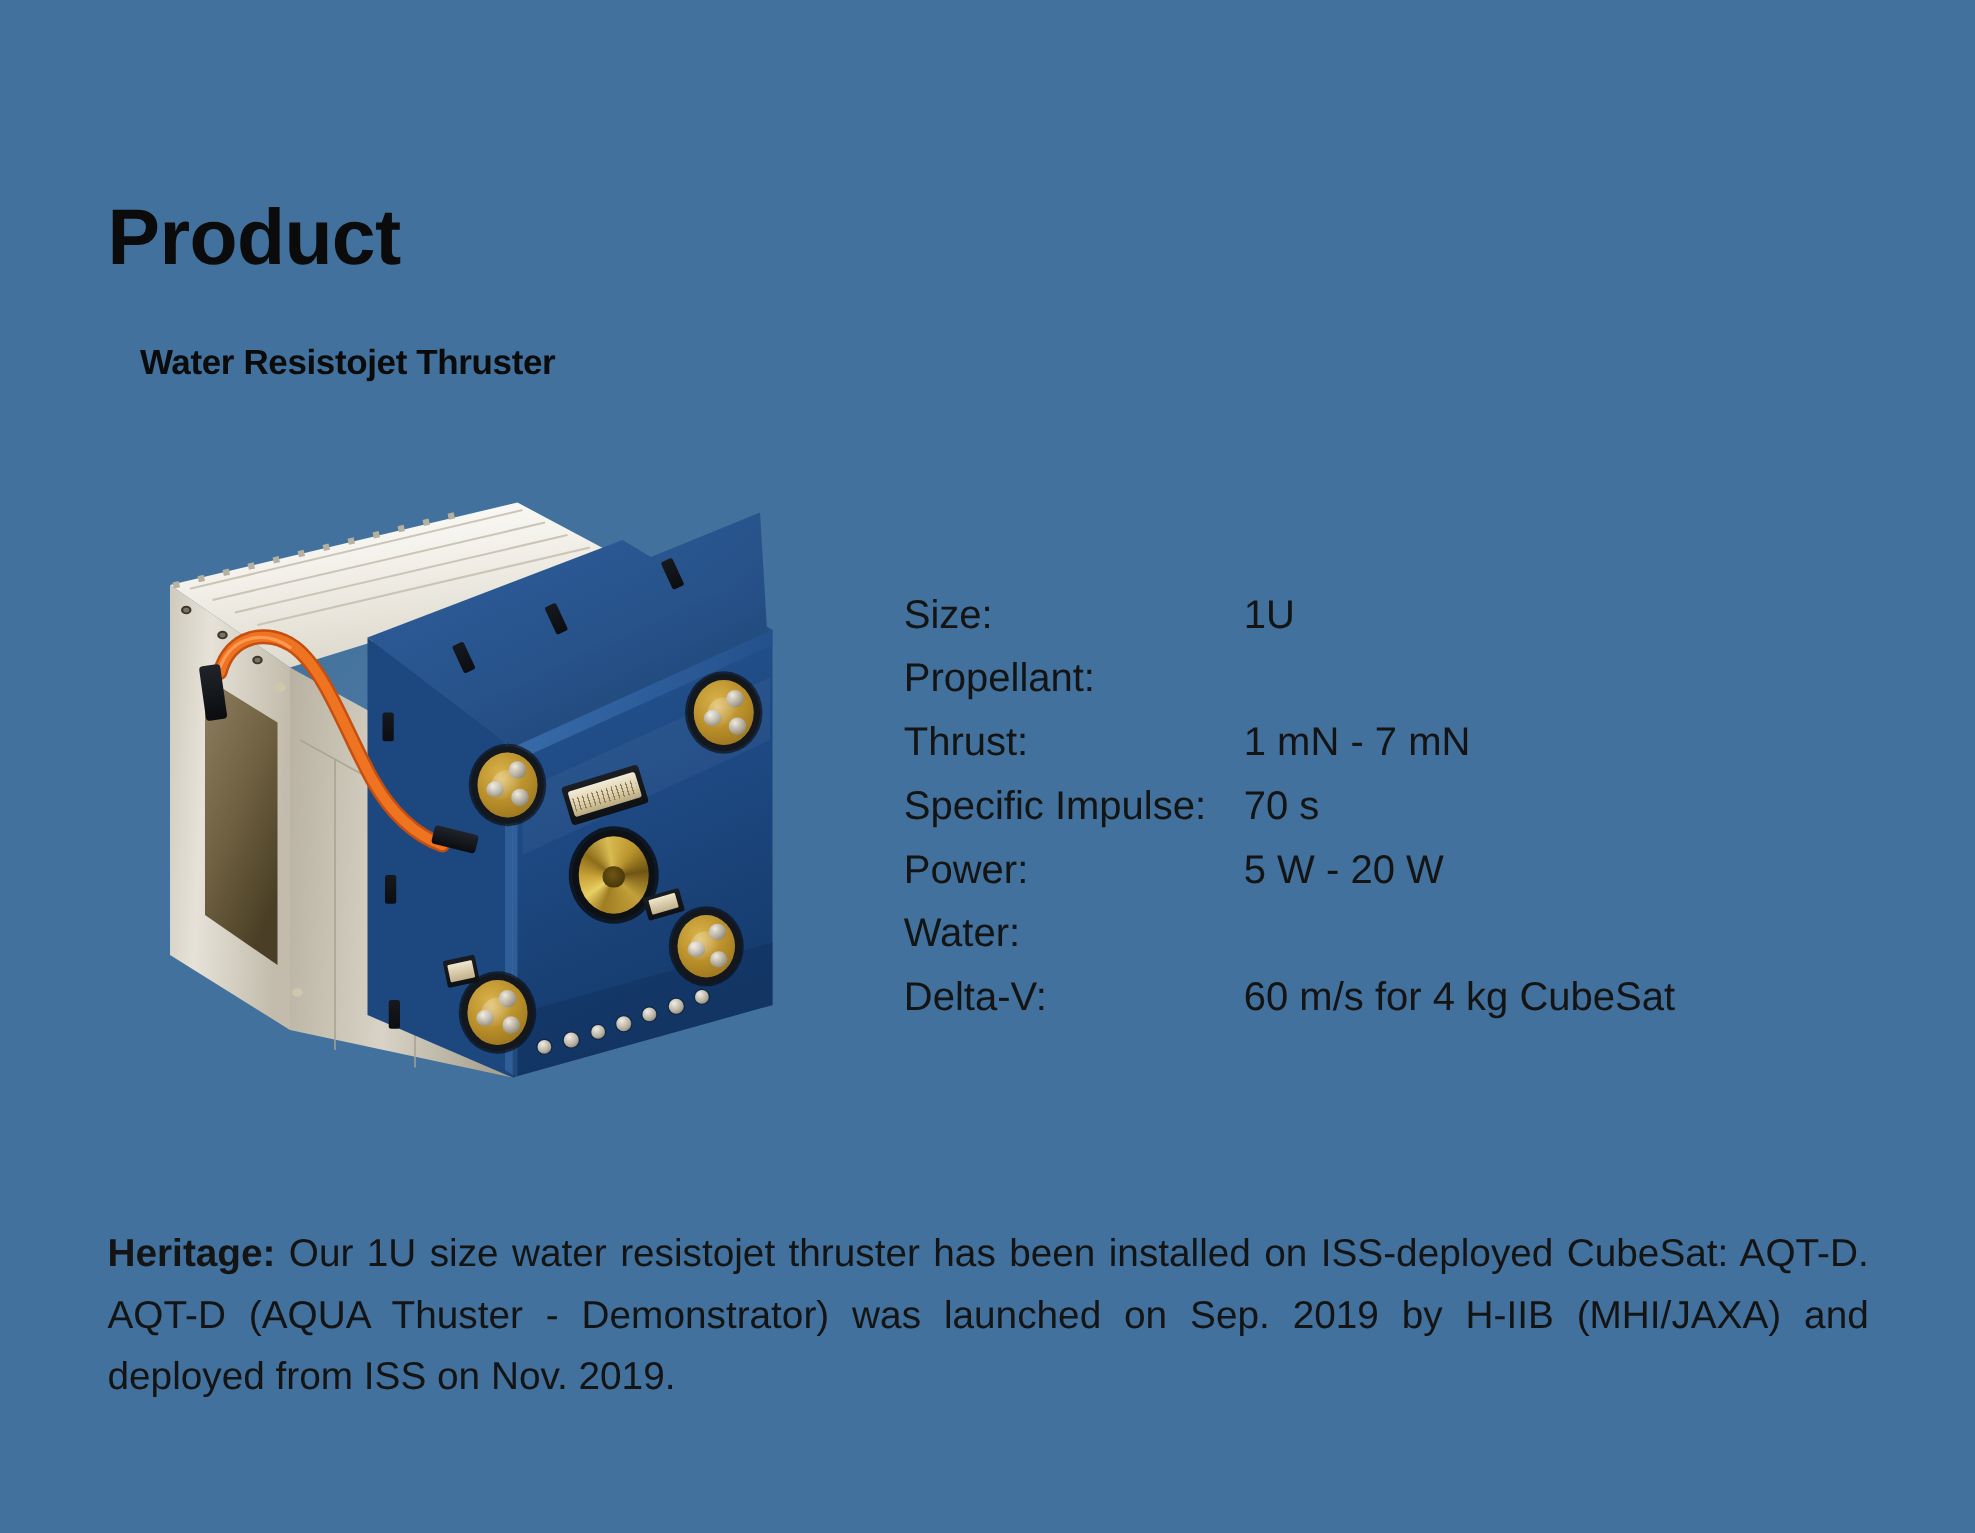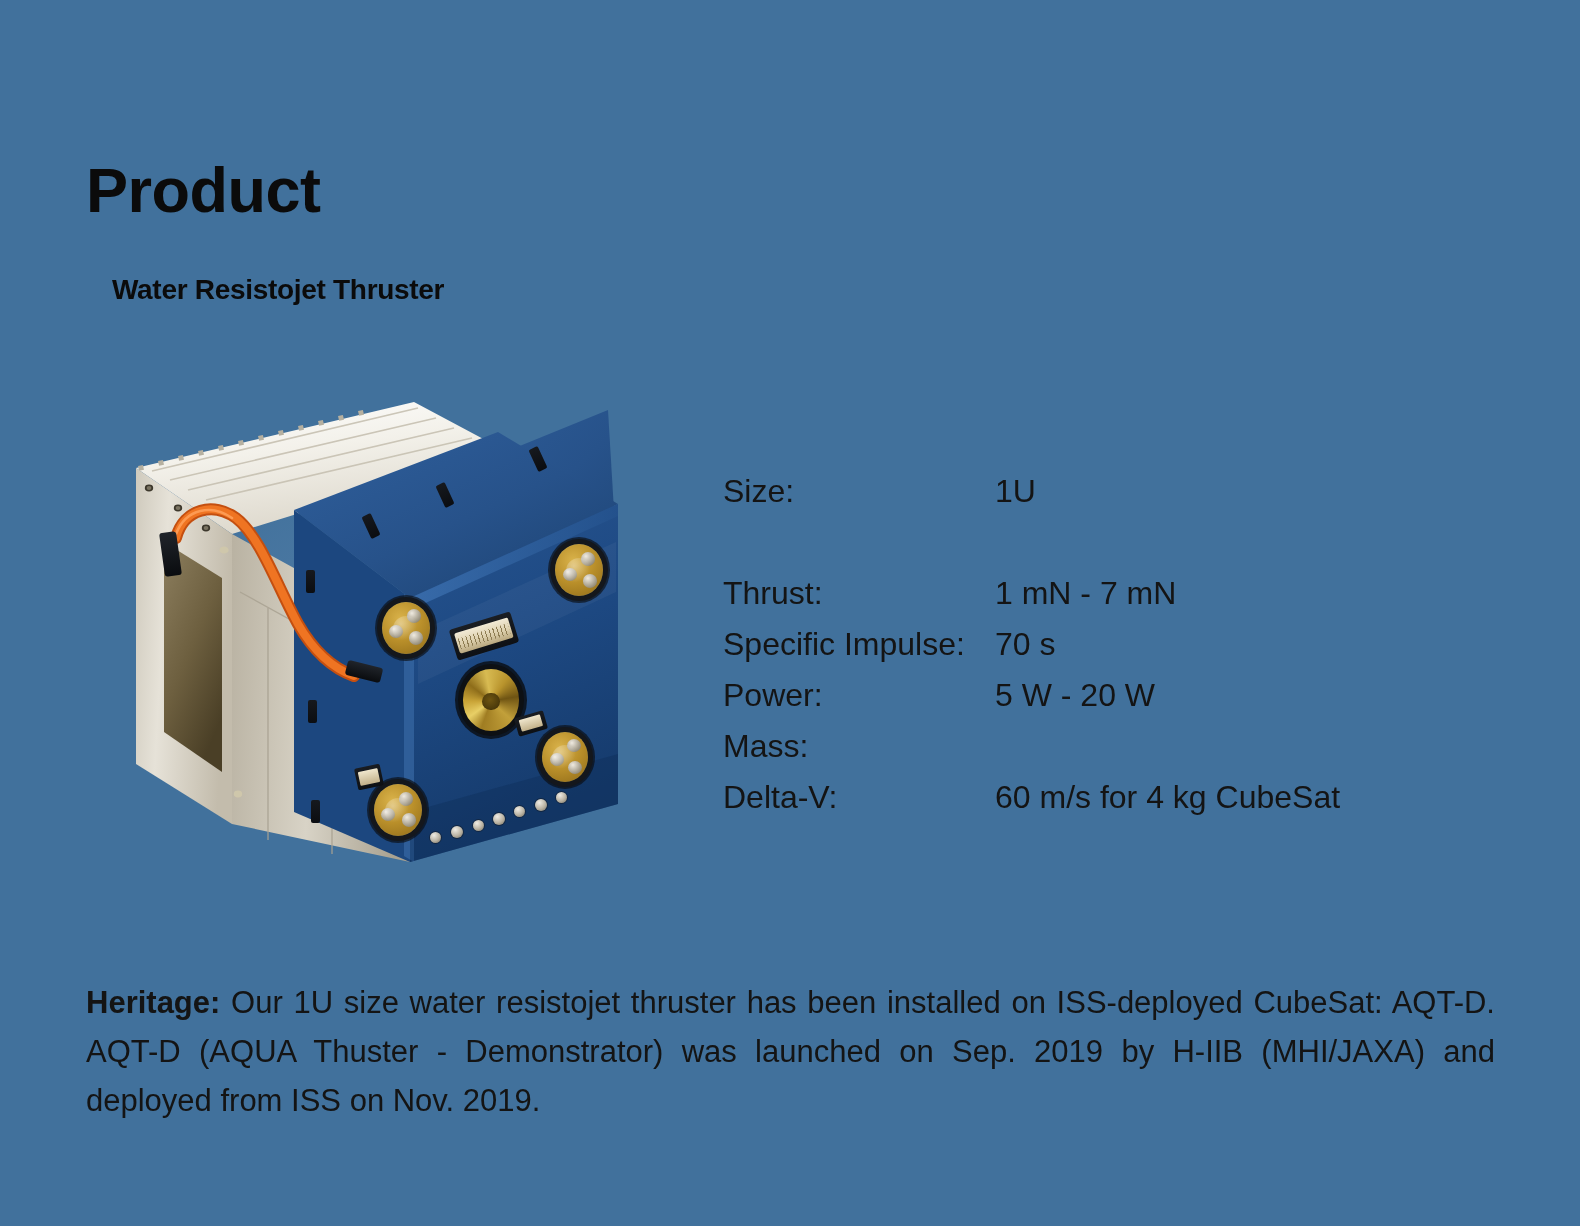--- a/index.html
+++ b/index.html
@@ -413,39 +413,40 @@
   </div>
 
   <div id="spec-table">
 
     <div class="spec-row">
       <div class="spec-label">Size:</div>
       <div class="spec-value">1U</div>
     </div>
 
     <div class="spec-row">
+      <div class="spec-label">Propellant:</div>
     </div>
 
     <div class="spec-row">
       <div class="spec-label">Thrust:</div>
       <div class="spec-value">1 mN - 7 mN</div>
     </div>
 
     <div class="spec-row">
       <div class="spec-label">Specific Impulse:</div>
       <div class="spec-value">70 s</div>
     </div>
 
     <div class="spec-row">
       <div class="spec-label">Power:</div>
       <div class="spec-value">5 W - 20 W</div>
     </div>
 
     <div class="spec-row">
-      <div class="spec-label">Mass:</div>
+      <div class="spec-label">Water:</div>
     </div>
 
     <div class="spec-row">
       <div class="spec-label">Delta-V:</div>
       <div class="spec-value">60 m/s for 4 kg CubeSat</div>
     </div>
 
   </div>
 
   <div id="heritage"><span id="heritage-label">Heritage:</span> <span>Our 1U size water resistojet thruster has been installed on ISS-deployed CubeSat: AQT-D. AQT-D (AQUA Thuster - Demonstrator) was launched on Sep. 2019 by H-IIB (MHI/JAXA) and deployed from ISS on Nov. 2019.</span></div>

